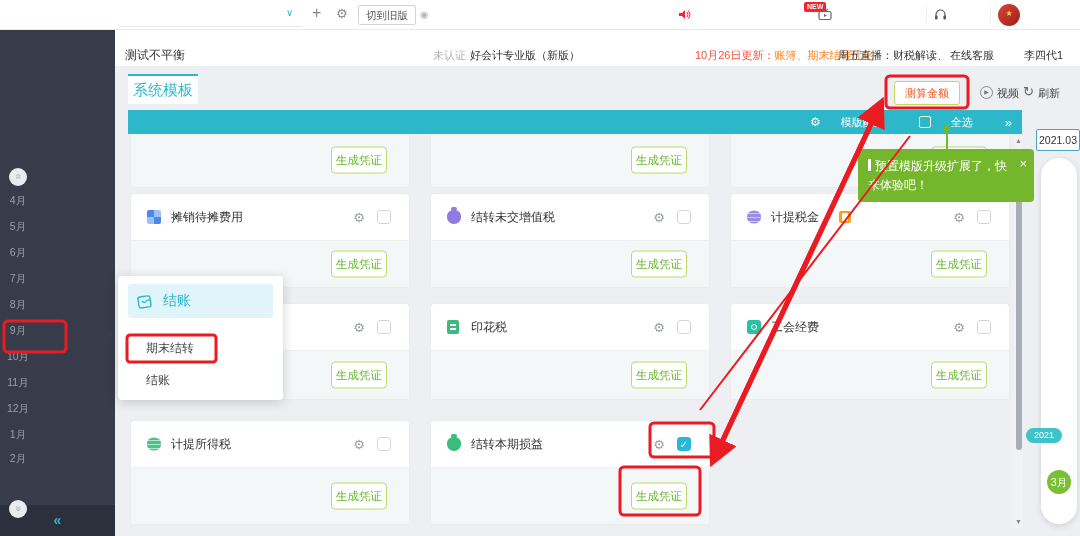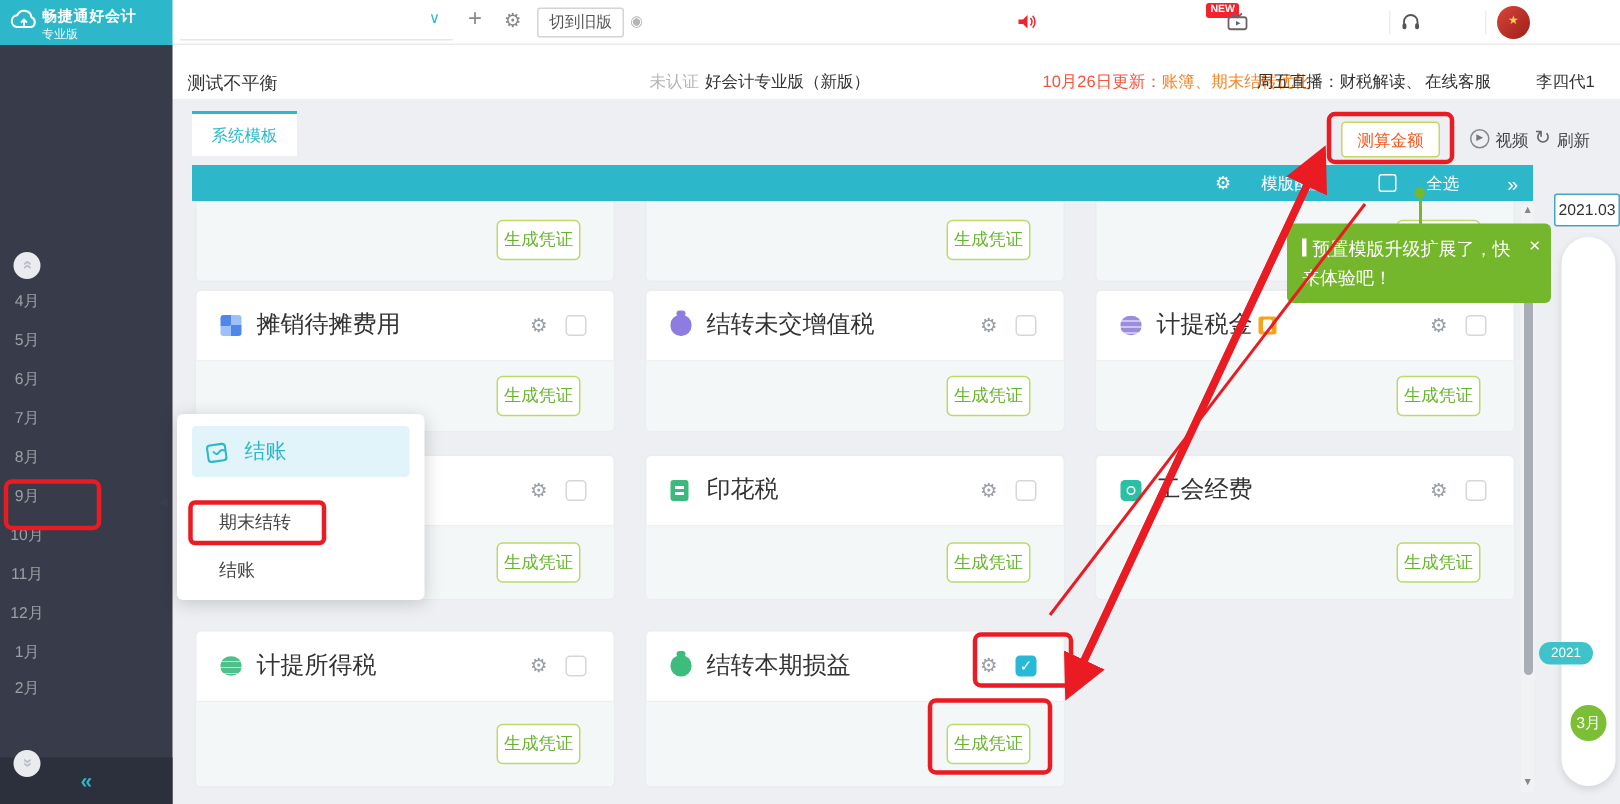--- a/index.html
+++ b/index.html
@@ -25,41 +25,41 @@
 
   
   #tabstrip { left:115px; top:30px; width:965px; height:36px; background:#fff; z-index:4; }
   .tab-plain { font-size:12px; color:#555; top:11px; }
   .tab-x { color:#999; font-size:11px; }
   #tab-active { left:270px; top:33px; width:84px; height:33px; background:#2cb8ca; border-radius:6px 6px 0 0; color:#fff; font-size:12px; display:flex; align-items:center; justify-content:center; gap:5px; }
   .tabnav { top:35px; width:21px; height:27px; background:#fff; border:1px solid #f0f0f0; color:#444; font-size:9px; text-align:center; line-height:25px; }
 
   
   #content-bg { left:115px; top:66px; width:965px; height:470px; background:#edeff2; }
-  #subtab-sys { left:128px; top:74px; width:70px; height:30px; background:#fff; border-top:2px solid #2cb8ca; color:#2cb8ca; font-size:11px; display:flex; align-items:center; justify-content:center; }
+  #subtab-sys { left:128px; top:74px; width:70px; height:30px; background:#fff; border-top:2px solid #2cb8ca; color:#2cb8ca; font-size:15px; display:flex; align-items:center; justify-content:center; }
   #subtab-custom { left:198px; top:74px; width:112px; height:30px; background:#d6d7da; color:#555; font-size:11px; display:flex; align-items:center; justify-content:center; }
   #measure-btn { left:894px; top:81px; width:66px; height:24px; background:#fff; border:1px solid #c3d763; border-radius:3px; color:#f2571d; font-size:11px; display:flex; align-items:center; justify-content:center; }
   .tool-ic { color:#666; font-size:13px; }
   .tool-lb { color:#444; font-size:11px; }
   #video-ic { left:980px; top:86px; width:13px; height:13px; border:1px solid #888; border-radius:50%; color:#777; font-size:6px; text-align:center; line-height:11px; }
 
   #banner { left:128px; top:110px; width:894px; height:24px; background:#2cb8ca; color:#fff; display:flex; align-items:center; justify-content:flex-end; padding-right:10px; gap:20px; z-index:5; }
   #banner .g { font-size:12px; } #banner .lb { font-size:11px; }
   #banner .cbx { width:12px; height:12px; border:1px solid #fff; border-radius:2px; margin-left:14px; }
   #banner .more { font-size:13px; margin-left:12px; }
   #tip-dot { left:943px; top:125px; width:7px; height:7px; border-radius:50%; background:#76b82a; z-index:26; }
   #tip-line { left:946px; top:131px; width:2px; height:22px; background:#76b82a; z-index:26; }
 
   
   .card { position:absolute; width:280px; background:#fff; border:1px solid #e9eded; border-radius:4px; z-index:1; }
   .card .hd { position:relative; height:46px; }
   .card .bd { position:relative; height:calc(100% - 46px); background:#f3f7f8; border-top:1px solid #edf0f0; border-radius:0 0 4px 4px; }
   .card-partial { position:absolute; width:280px; background:#f3f7f8; border:1px solid #e9eded; border-top:none; border-radius:0 0 4px 4px; z-index:1; }
   .gen { position:absolute; right:22px; top:50%; transform:translateY(-50%); width:56px; height:27px; background:#fff; border:1px solid #bcd96a; border-radius:4px; color:#67b42e; font-size:11.5px; display:flex; align-items:center; justify-content:center; }
-  .title { position:absolute; left:40px; top:50%; transform:translateY(-50%); font-size:16px; color:#333; white-space:nowrap; }
+  .title { position:absolute; left:40px; top:50%; transform:translateY(-50%); font-size:12px; color:#333; white-space:nowrap; }
   .gear { position:absolute; right:44px; top:50%; transform:translateY(-50%); font-size:13px; color:#9aa0a6; }
   .cb { position:absolute; right:18px; top:50%; transform:translateY(-50%); width:14px; height:14px; border:1px solid #d4d7da; border-radius:3px; background:#fff; }
   .cb.on { background:#29b9d8; border-color:#29b9d8; color:#fff; font-size:10px; text-align:center; line-height:13px; }
   .ci { position:absolute; left:16px; top:50%; transform:translateY(-50%); width:14px; height:14px; }
   .ci-grid { border-radius:2px; background:conic-gradient(#9dc0f7 0 25%, #4f86ea 0 50%, #9dc0f7 0 75%, #4f86ea 0); }
   .ci-bag { border-radius:45% 45% 48% 48%; } .ci-bag::before { content:''; position:absolute; top:-3px; left:4px; width:6px; height:4px; border-radius:2px; background:inherit; }
   .bag-purple { background:#8f7ce0; } .bag-green { background:#3dbd7d; }
   .ci-coins { width:14px; height:13px; border-radius:50%/42%; }
   .coins-purple { background:repeating-linear-gradient(180deg,#9b8ce0 0 3px,#cdc6f2 3px 4px); }
   .coins-green { background:repeating-linear-gradient(180deg,#4ec08a 0 3px,#b3e6cd 3px 4px); }
@@ -106,28 +106,20 @@
 
   
   #anno { left:0; top:0; width:1080px; height:536px; z-index:50; pointer-events:none; }
 </style>
 </head>
 <body>
 
 <div id="stage">
 
   <div class="abs" id="topbar">
-    <div class="abs" id="logo">
-      <svg class="cloud" width="18" height="16" viewBox="0 0 18 16">
-          <path d="M4 12 a4 4 0 0 1 .5-7.9 A5 5 0 0 1 14 5.5 A3.5 3.5 0 0 1 14 12 Z" fill="none" stroke="#fff" stroke-width="1.4"></path>
-          <path d="M9 12 V7 M7 9 l2-2 2 2" stroke="#fff" stroke-width="1.2" fill="none"></path>
-        </svg>
-      <span class="t1">畅捷通好会计</span>
-      <span class="t2">专业版</span>
-    </div>
     <span class="abs tb-txt" style="left:125px;top:8px;font-size:12px;">测试不平衡</span>
     <span class="abs" style="left:286px;top:7px;color:#2cb8ca;font-size:10px;">∨</span>
     <div class="abs" id="acct-underline"></div>
     <span class="abs" style="left:312px;top:4px;font-size:16px;color:#888;">+</span>
     <span class="abs" style="left:336px;top:6px;font-size:13px;color:#888;">⚙</span>
     <span class="abs" id="switch-old">切到旧版</span>
     <span class="abs tb-dim" style="left:420px;top:9px;font-size:10px;">◉</span>
     <span class="abs tb-txt tb-dim" style="left:433px;top:8px;">未认证</span>
     <span class="abs tb-txt" style="left:470px;top:8px;">好会计专业版（新版）</span>
     <svg class="abs" style="left:678px;top:8px;" width="13" height="13" viewBox="0 0 13 13">

